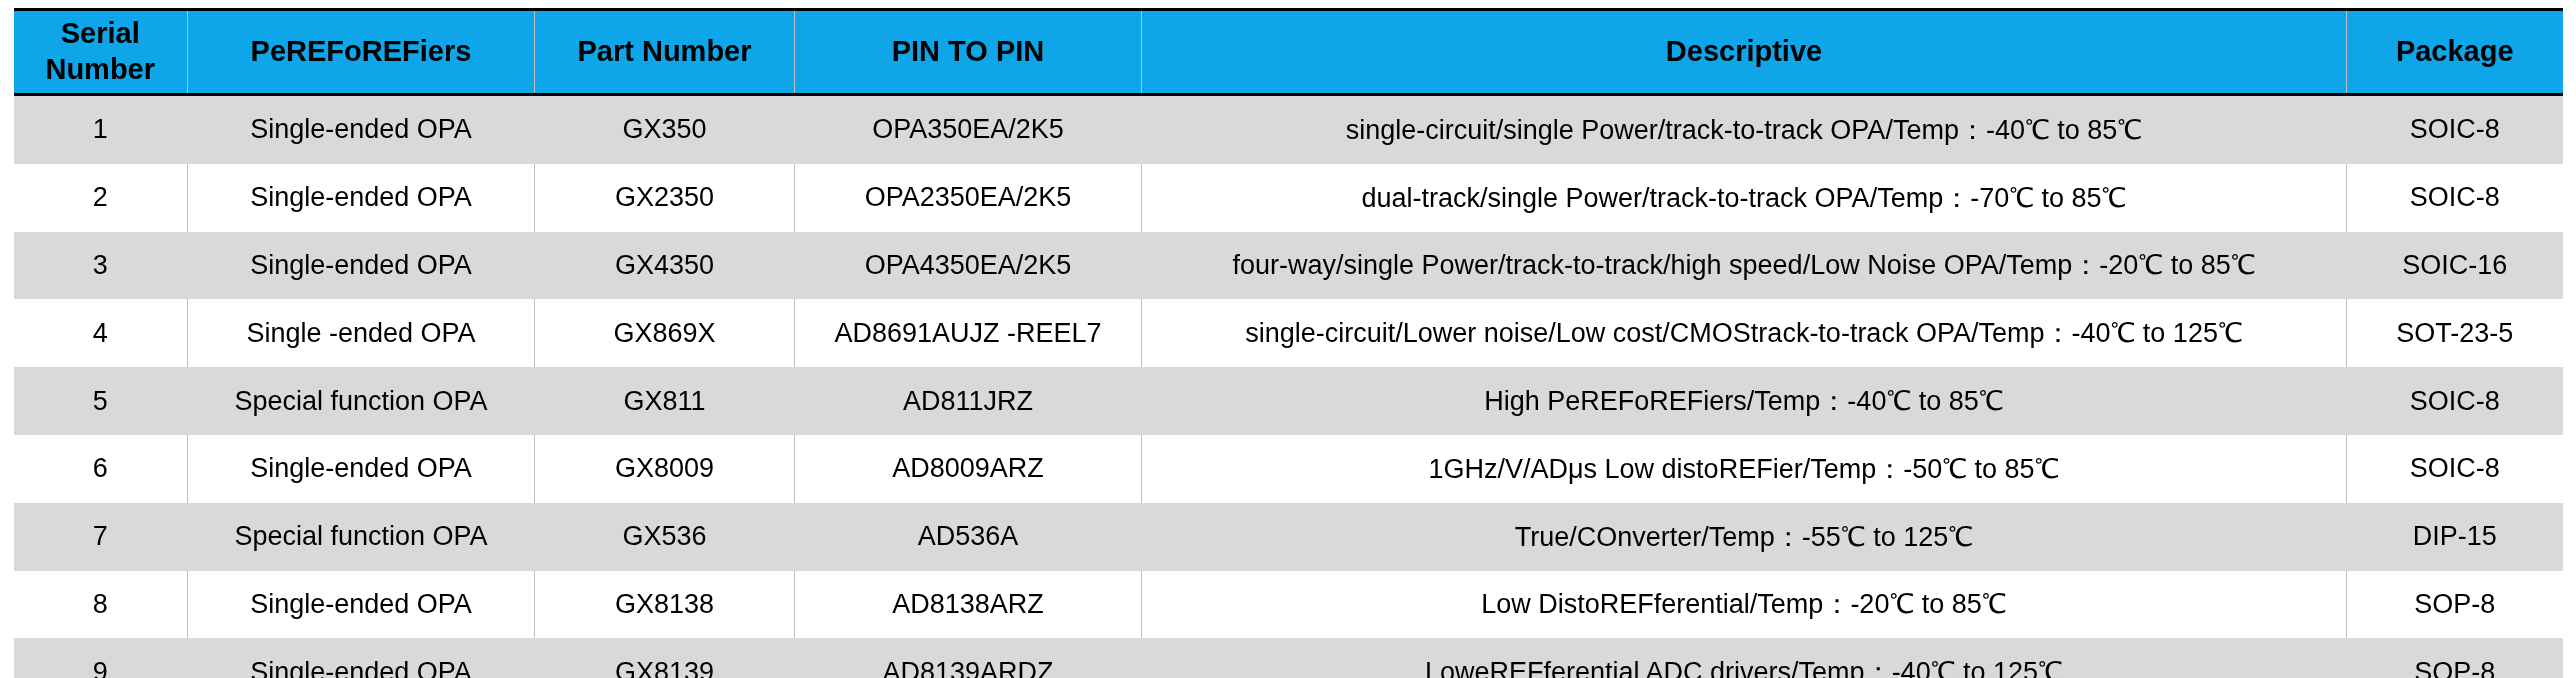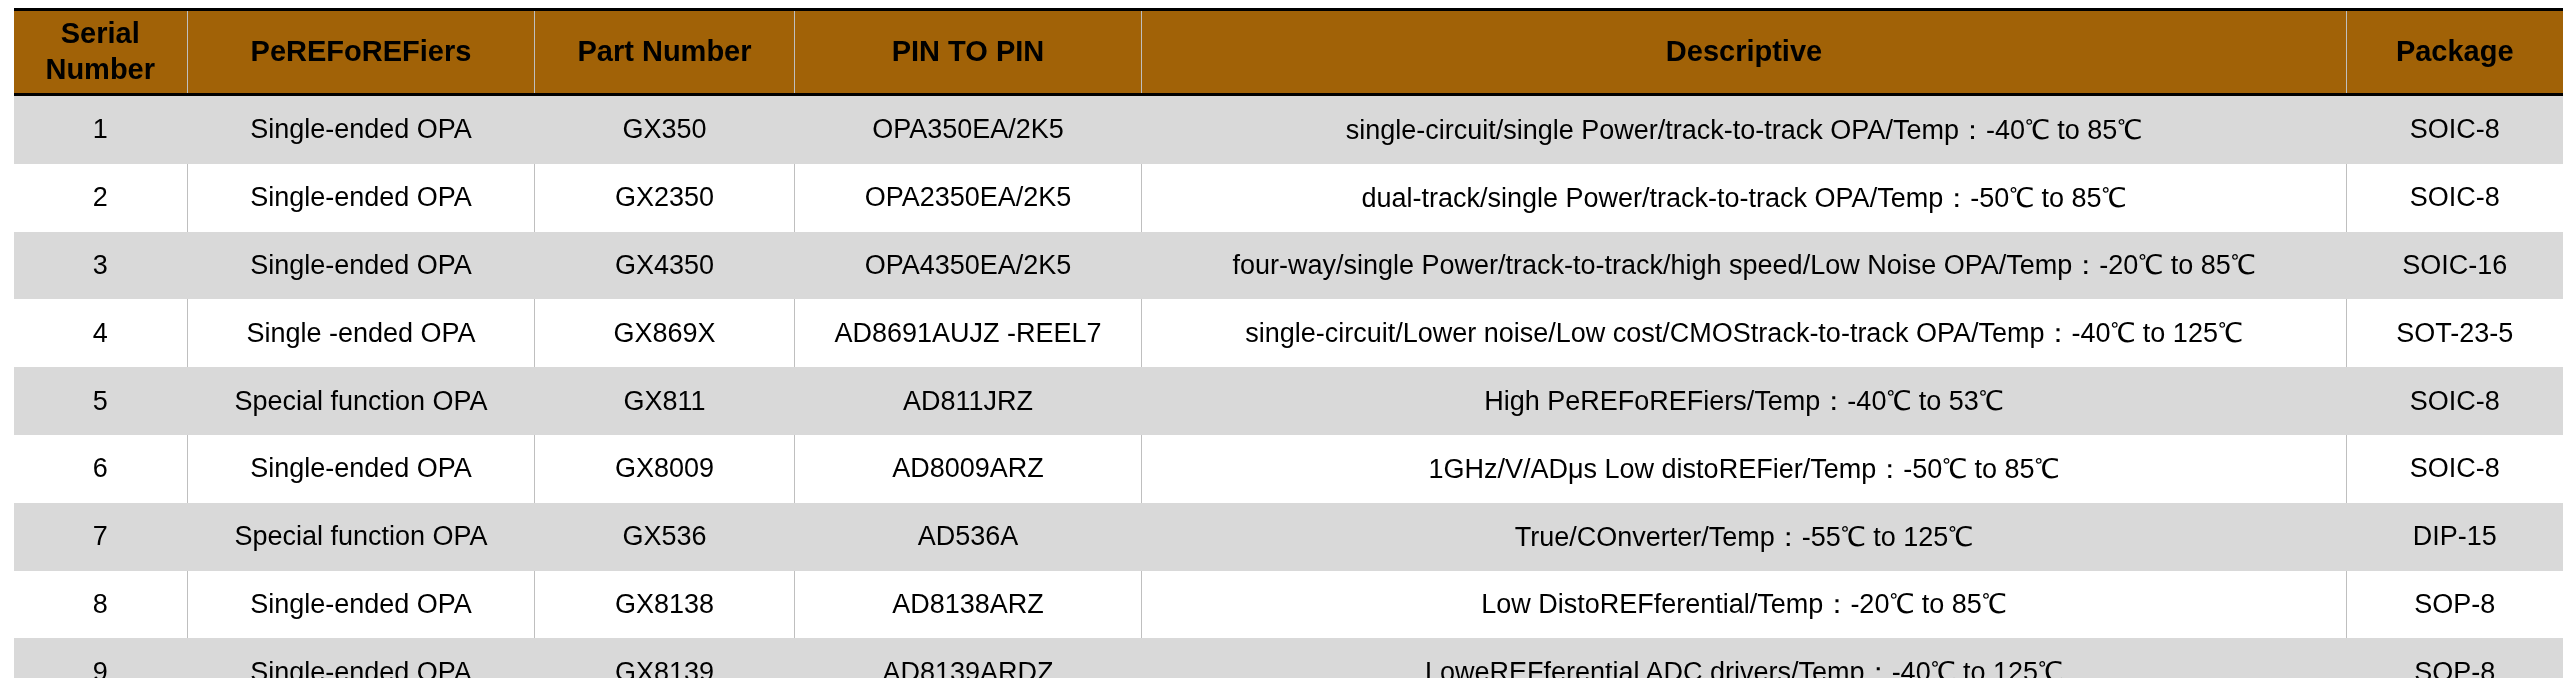--- a/index.html
+++ b/index.html
@@ -19,21 +19,21 @@
     left: 13.5px;
     top: 7.7px;
     width: 2549px;
   }
   table.spec-table {
     border-collapse: collapse;
     width: 2549px;
     table-layout: fixed;
   }
   table.spec-table thead tr.header-row {
-    background: #a16207;
+    background: #0ea5e9;
   }
   table.spec-table thead th {
     font-weight: bold;
     font-size: 29px;
     text-align: center;
     vertical-align: middle;
     padding: 5.8px 5.8px;
     height: 67px;
     line-height: 1.22;
     border-left: 1.9px solid #bfbfbf;
@@ -112,21 +112,21 @@
         <td>GX350</td>
         <td>OPA350EA/2K5</td>
         <td>single-circuit/single Power/track-to-track OPA/Temp：-40℃ to 85℃</td>
         <td class="last-col">SOIC-8</td>
       </tr>
       <tr class="plain">
         <td class="first-col">2</td>
         <td>Single-ended OPA</td>
         <td>GX2350</td>
         <td>OPA2350EA/2K5</td>
-        <td>dual-track/single Power/track-to-track OPA/Temp：-50℃ to 85℃</td>
+        <td>dual-track/single Power/track-to-track OPA/Temp：-70℃ to 85℃</td>
         <td class="last-col">SOIC-8</td>
       </tr>
       <tr class="shaded">
         <td class="first-col">3</td>
         <td>Single-ended OPA</td>
         <td>GX4350</td>
         <td>OPA4350EA/2K5</td>
         <td>four-way/single Power/track-to-track/high speed/Low Noise OPA/Temp：-20℃ to 85℃</td>
         <td class="last-col">SOIC-16</td>
       </tr>
@@ -136,21 +136,21 @@
         <td>GX869X</td>
         <td>AD8691AUJZ -REEL7</td>
         <td>single-circuit/Lower noise/Low cost/CMOStrack-to-track OPA/Temp：-40℃ to 125℃</td>
         <td class="last-col">SOT-23-5</td>
       </tr>
       <tr class="shaded">
         <td class="first-col">5</td>
         <td>Special function OPA</td>
         <td>GX811</td>
         <td>AD811JRZ</td>
-        <td>High PeREFoREFiers/Temp：-40℃ to 53℃</td>
+        <td>High PeREFoREFiers/Temp：-40℃ to 85℃</td>
         <td class="last-col">SOIC-8</td>
       </tr>
       <tr class="plain">
         <td class="first-col">6</td>
         <td>Single-ended OPA</td>
         <td>GX8009</td>
         <td>AD8009ARZ</td>
         <td>1GHz/V/ADμs Low distoREFier/Temp：-50℃ to 85℃</td>
         <td class="last-col">SOIC-8</td>
       </tr>

